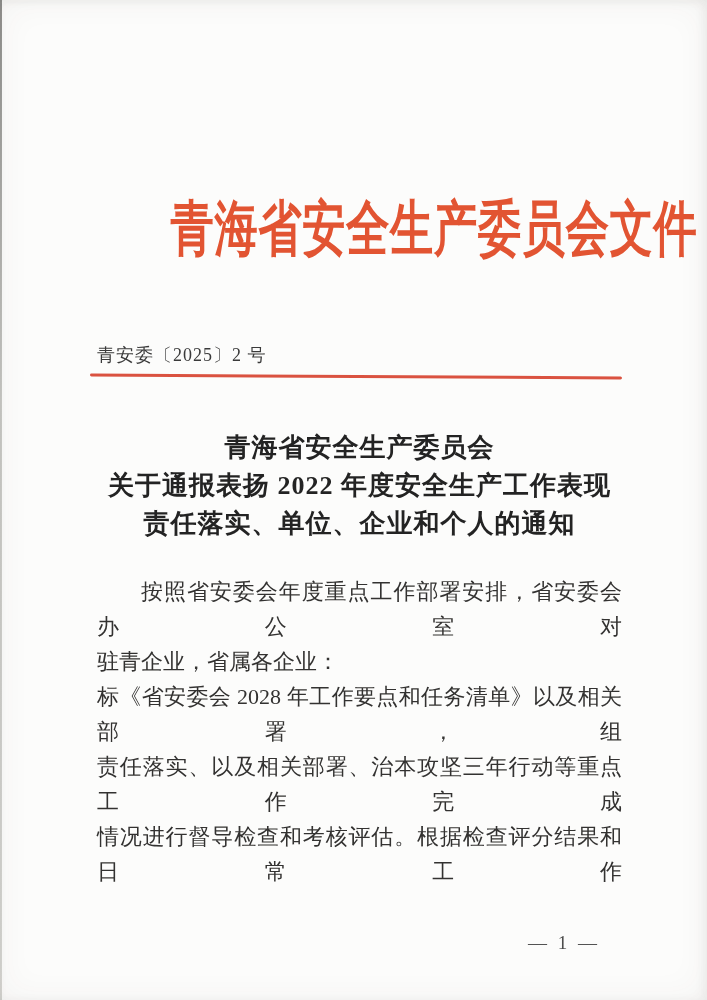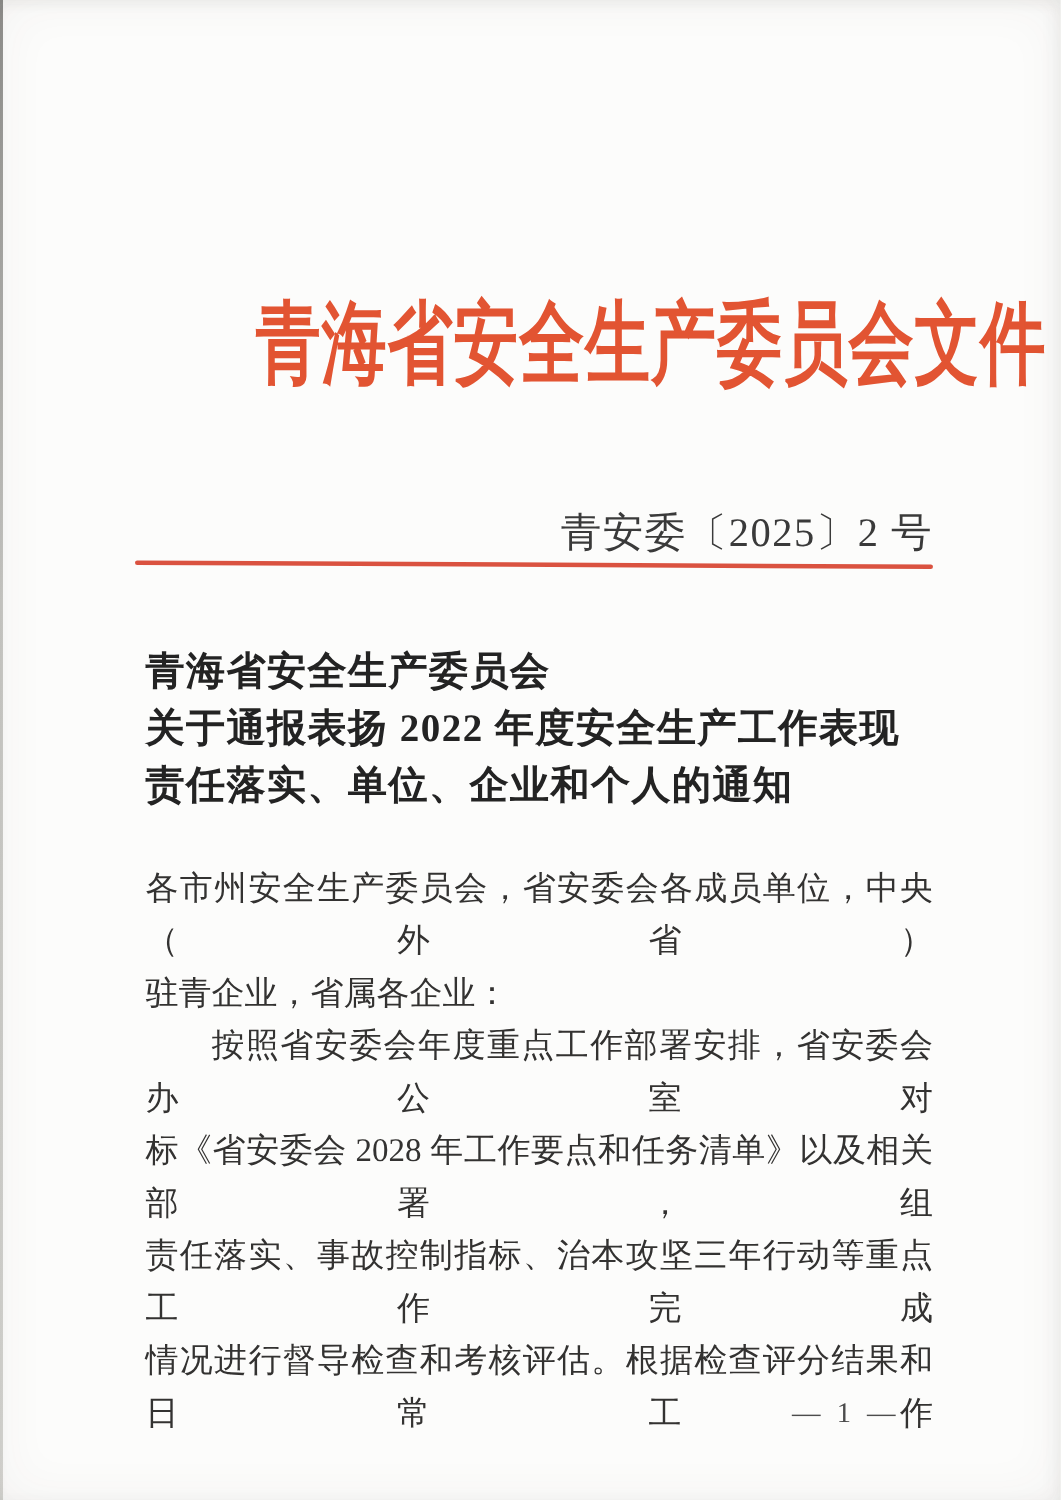--- a/index.html
+++ b/index.html
@@ -32,38 +32,38 @@
     font-weight: bold;
     text-align: center;
     white-space: nowrap;
     transform: scaleX(0.72);
     transform-origin: center;
     letter-spacing: 1px;
   }
 
   .doc-number {
     margin-top: 80px;
-    text-align: right;
-    font-size: 27px;
+    text-align: left;
+    font-size: 18px;
     line-height: 28px;
     color: #3a3a3a;
     letter-spacing: 1px;
   }
 
   .red-rule {
     width: 532px;
     height: 3px;
     margin: 6px 0 0 -7px;
     transform: rotate(0.3deg);
     border-radius: 2px;
   }
 
   .doc-title {
     margin-top: 51px;
-    text-align: left;
+    text-align: center;
     font-weight: bold;
     font-size: 26px;
     line-height: 38px;
     color: #232323;
   }
   .title-line { letter-spacing: 1px; }
 
   .doc-body {
     margin-top: 31px;
     font-size: 22px;
@@ -97,25 +97,24 @@
 
     <div class="red-rule" style="background: rgb(218, 82, 64);"></div>
 
     <div class="doc-title" id="title-lines">
         <div class="title-line">青海省安全生产委员会</div>
         <div class="title-line">关于通报表扬 2022 年度安全生产工作表现</div>
         <div class="title-line">责任落实、单位、企业和个人的通知</div>
       </div>
 
     <div class="doc-body" id="body-paras">
-        <div class="body-line fill">各市州安全生产委员会，省安委会各成员单位，中央（外省）</div>
+        <div class="body-line fill indent">按照省安委会年度重点工作部署安排，省安委会办公室对</div>
         <div class="body-line">驻青企业，省属各企业：</div>
-        <div class="body-line fill indent">按照省安委会年度重点工作部署安排，省安委会办公室对</div>
         <div class="body-line fill">标《省安委会 2028 年工作要点和任务清单》以及相关部署，组</div>
-        <div class="body-line fill">责任落实、事故控制指标、治本攻坚三年行动等重点工作完成</div>
+        <div class="body-line fill">责任落实、以及相关部署、治本攻坚三年行动等重点工作完成</div>
         <div class="body-line fill">情况进行督导检查和考核评估。根据检查评分结果和日常工作</div>
       </div>
   </div>
 
   <div class="page-number">— 1 —</div>
 
   <div class="vignette"></div>
 </div>
 
 </body></html>

